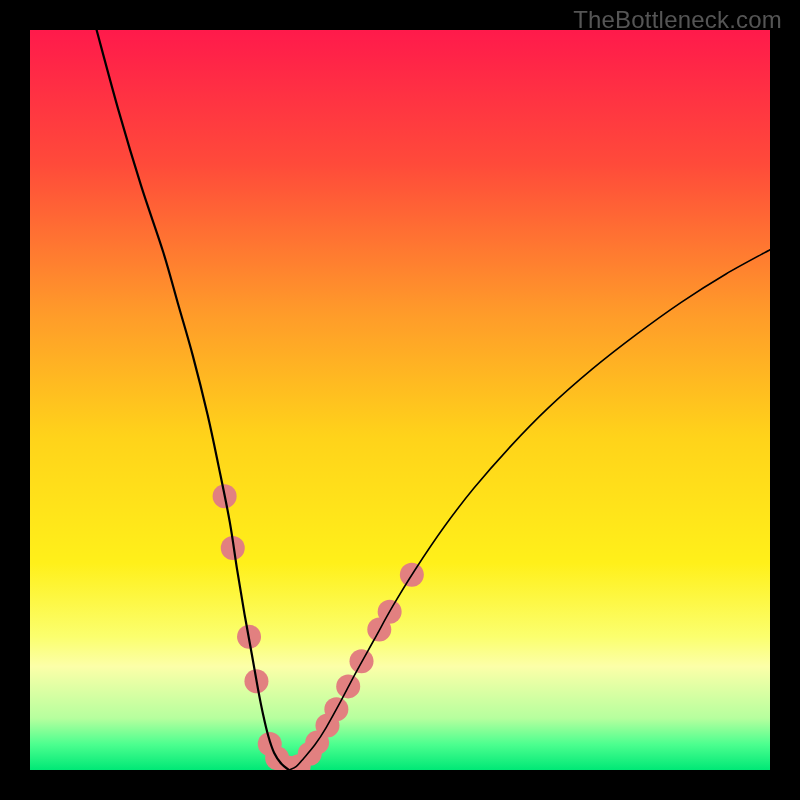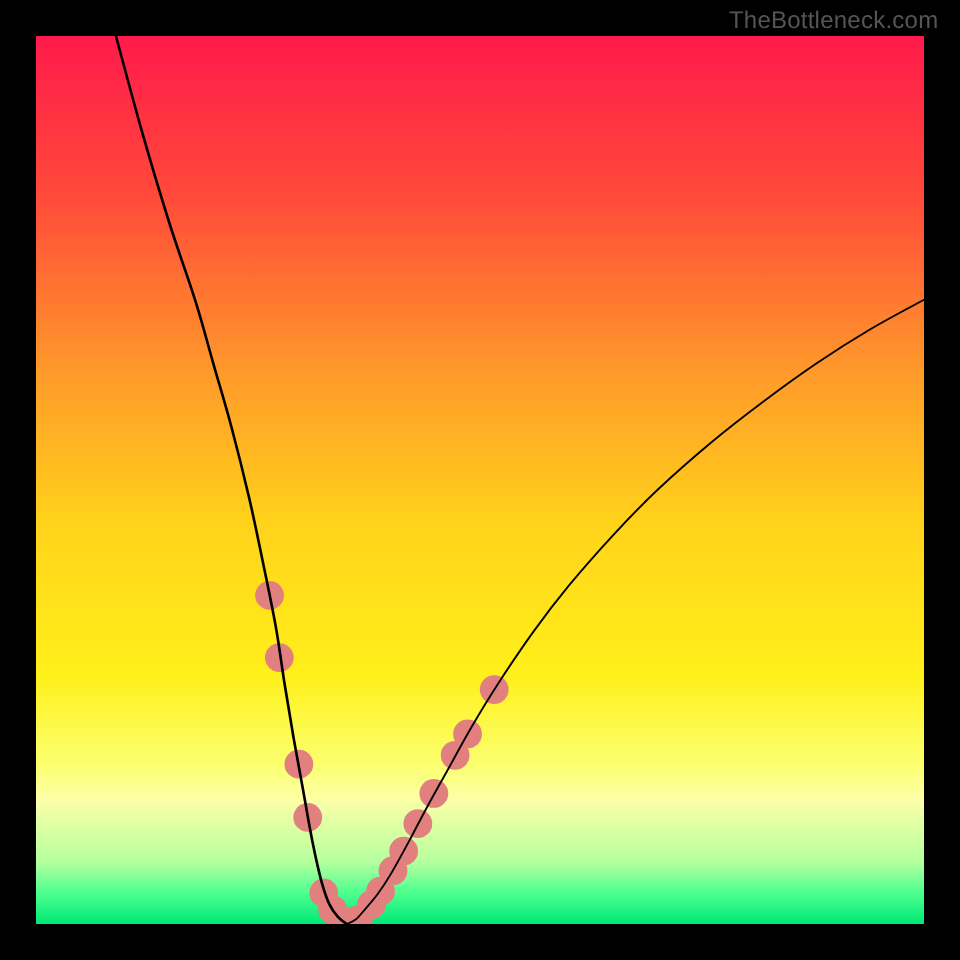--- a/index.html
+++ b/index.html
@@ -14,21 +14,21 @@
   .container {
     position: relative;
     width: 800px;
     height: 800px;
   }
   .watermark {
     position: absolute;
     top: 6px;
     right: 18px;
     color: #555;
-    font-size: 20px;
+    font-size: 24px;
     font-weight: 500;
     letter-spacing: 0.2px;
     z-index: 5;
     text-align: center;
   }
   .plot-frame {
     position: absolute;
     left: 30px;
     top: 30px;
     width: 740px;

